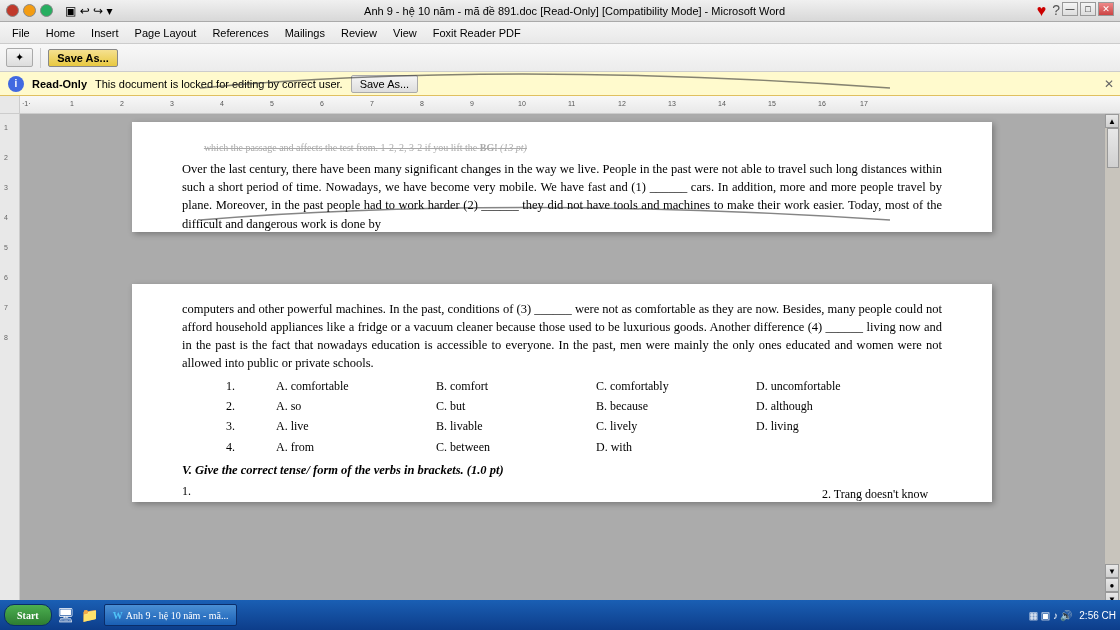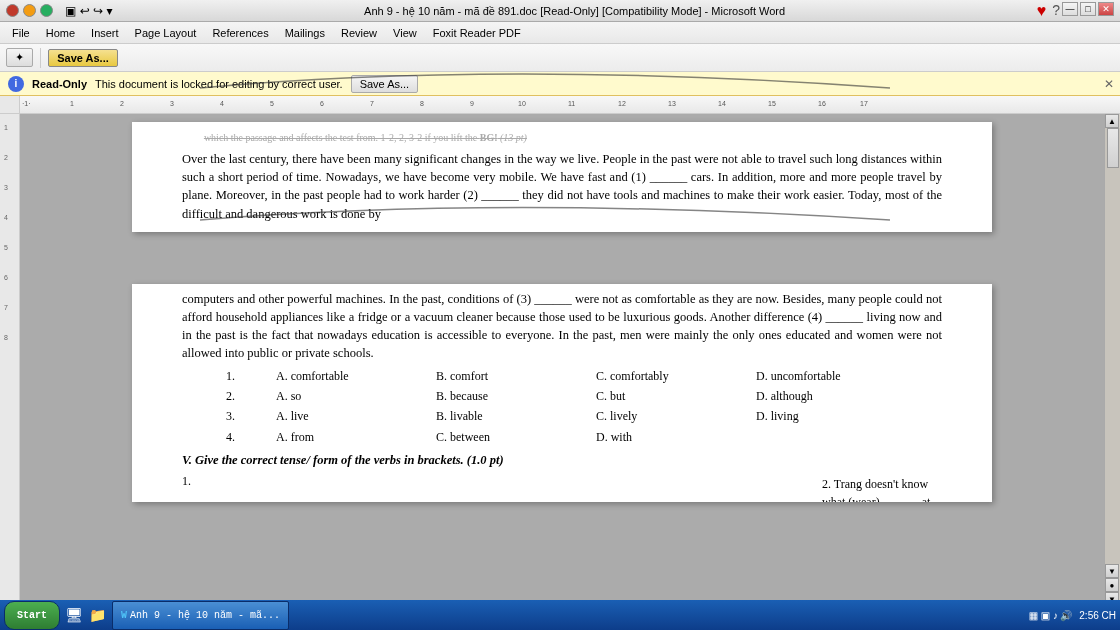--- a/index.html
+++ b/index.html
@@ -135,21 +135,21 @@
       display: flex;
       flex-direction: column;
       gap: 8px;
     }
 
     
     .page {
       background: white;
       margin: 0 auto;
       width: 860px;
-      padding: 6px 50px;
+      padding: 16px 50px;
       font-family: 'Times New Roman', Times, serif;
       font-size: 12.5px;
       line-height: 1.45;
       box-shadow: 2px 2px 6px rgba(0,0,0,0.3);
       position: relative;
     }
     .page-top { height: 110px; overflow: hidden; }
     .page-bottom { height: 218px; overflow: hidden; margin-top: 44px; }
 
     .page p { margin-bottom: 4px; text-align: justify; }
@@ -192,27 +192,27 @@
       right: 0;
       height: 30px;
       background: linear-gradient(to bottom, #1a5fb4, #0d3d8a);
       display: flex;
       align-items: center;
       padding: 0 4px;
       gap: 4px;
       z-index: 100;
     }
     .taskbar-btn {
-      height: 29px;
+      height: 22px;
       padding: 0 8px;
       background: linear-gradient(to bottom, #4a8fd4, #1a5fb4);
       border: 1px solid #0a2d6a;
       border-radius: 2px;
       color: white;
-      font-family: Liberation Mono, monospace; font-size: 10px;
+      font-family: Liberation Serif, serif; font-size: 10px;
       cursor: pointer;
       display: flex; align-items: center; gap: 3px;
     }
     .taskbar-start {
       background: linear-gradient(to bottom, #4caf50, #2e7d32);
       font-weight: bold;
       border-radius: 10px;
       padding: 0 12px;
     }
     .taskbar-right { margin-left: auto; display: flex; align-items: center; gap: 6px; color: white; font-family: Arial; font-size: 10px; }
@@ -339,22 +339,22 @@
 
       <div class="answer-grid" style="grid-template-columns: 50px 160px 160px 160px 160px;">
         <span>1.</span>
         <span>A. comfortable</span>
         <span>B. comfort</span>
         <span>C. comfortably</span>
         <span>D. uncomfortable</span>
 
         <span>2.</span>
         <span>A. so</span>
+        <span>C. but</span>
         <span>B. because</span>
-        <span>C. but</span>
         <span>D. although</span>
 
         <span>3.</span>
         <span>A. live</span>
         <span>B. livable</span>
         <span>C. lively</span>
         <span>D. living</span>
 
         <span>4.</span>
         <span>A. from</span>

